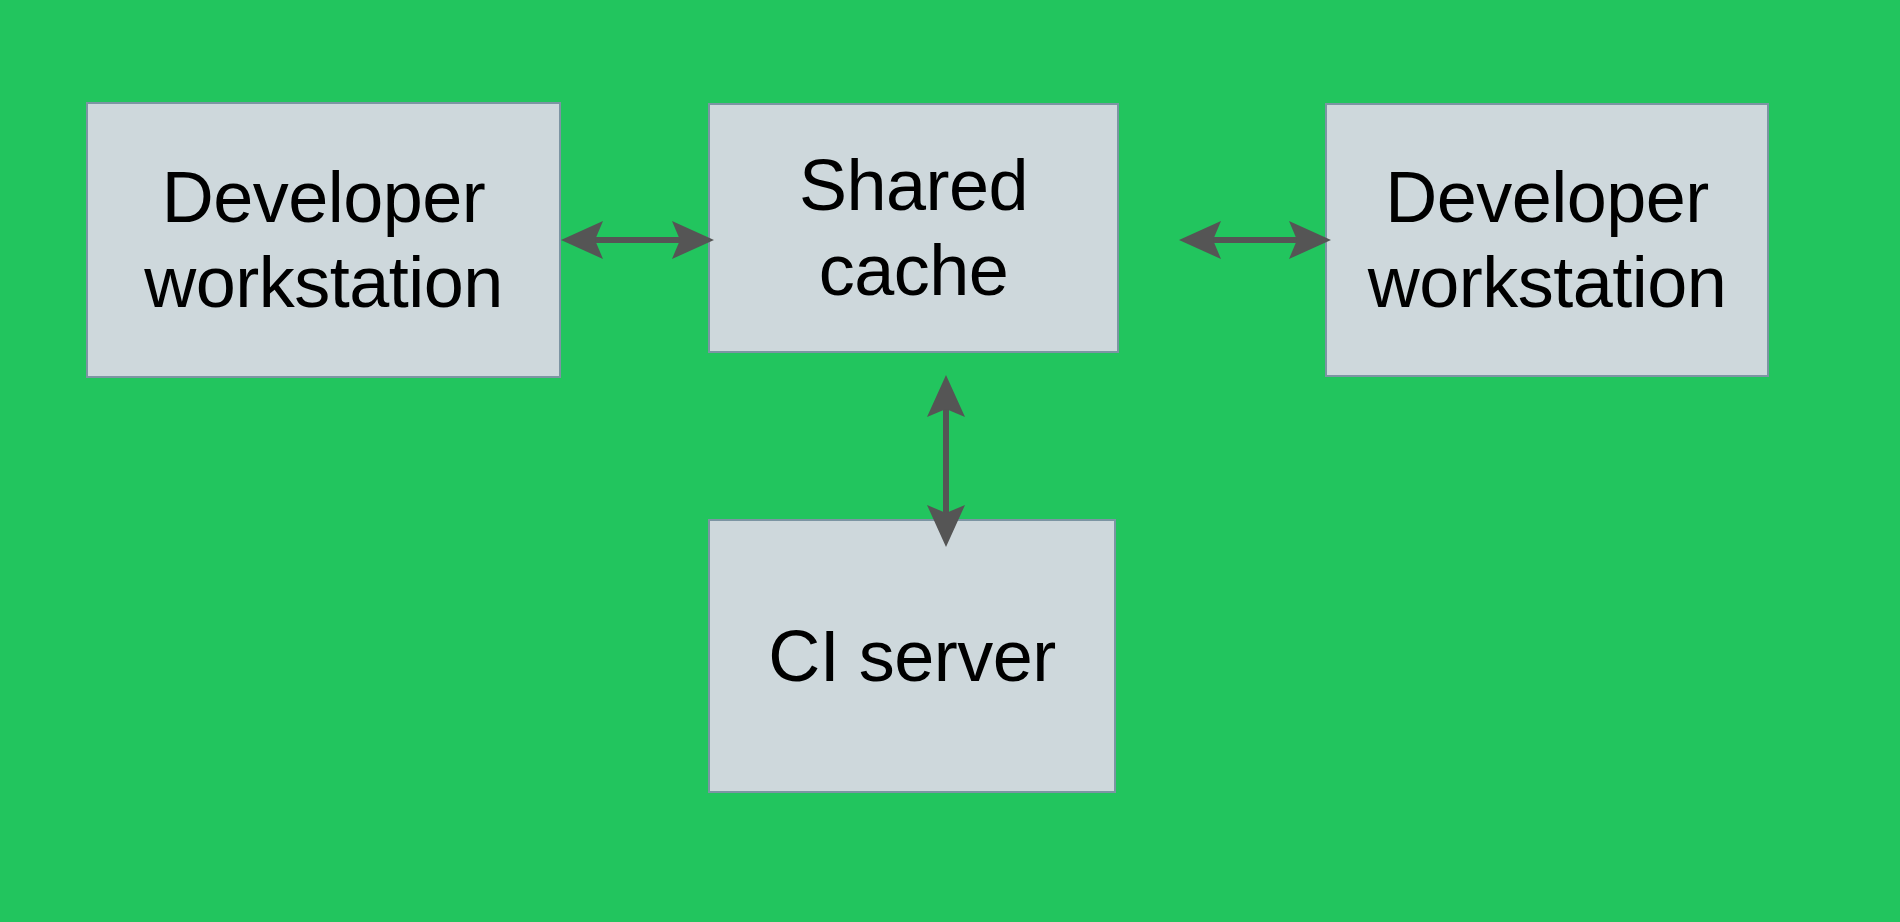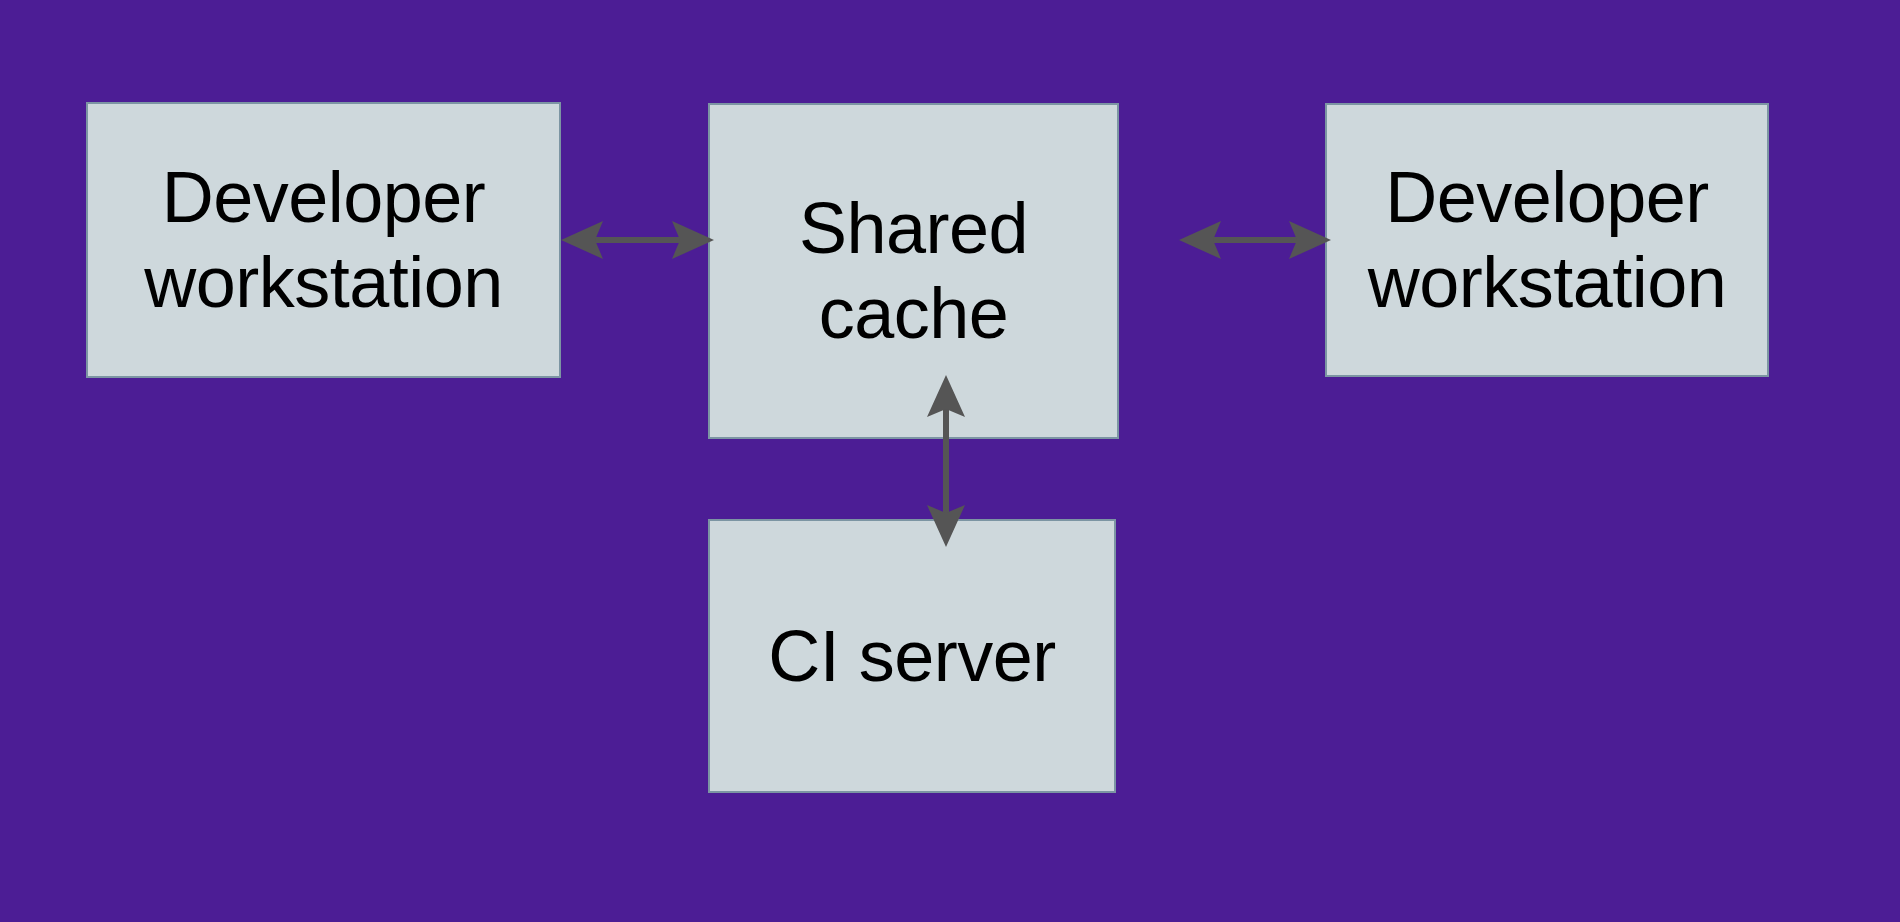--- a/index.html
+++ b/index.html
@@ -8,21 +8,21 @@
     padding: 0;
     background: #ffffff;
   }
   body {
     font-family: "Liberation Sans", sans-serif;
   }
   #canvas {
     position: relative;
     width: 1900px;
     height: 922px;
-    background: #4c1d95;
+    background: #22c55e;
     overflow: hidden;
   }
   .node {
     position: absolute;
     box-sizing: border-box;
     background: #ced8dc;
     border: 2px solid #7c95a3;
     display: flex;
     align-items: center;
     justify-content: center;
@@ -32,21 +32,21 @@
     color: #000000;
     font-size: 72px;
     line-height: 1.18;
     font-weight: 400;
     letter-spacing: -0.5px;
     white-space: pre-line;
     padding: 0 8px;
   }
   
   #node-dev-left   { left: 86px;   top: 102px; width: 475px; height: 276px; }
-  #node-shared     { left: 708px;  top: 103px; width: 411px; height: 336px; }
+  #node-shared     { left: 708px;  top: 103px; width: 411px; height: 250px; }
   #node-dev-right  { left: 1325px; top: 103px; width: 444px; height: 274px; }
   #node-ci         { left: 708px;  top: 519px; width: 408px; height: 274px; }
 
   .edge {
     position: absolute;
     pointer-events: none;
   }
   #edge-left-shared  { left: 555px; top: 212px; width: 165px; height: 56px; }
   #edge-shared-right { left: 1175px; top: 212px; width: 160px; height: 56px; }
   #edge-shared-ci    { left: 918px; top: 370px; width: 56px; height: 182px; }

